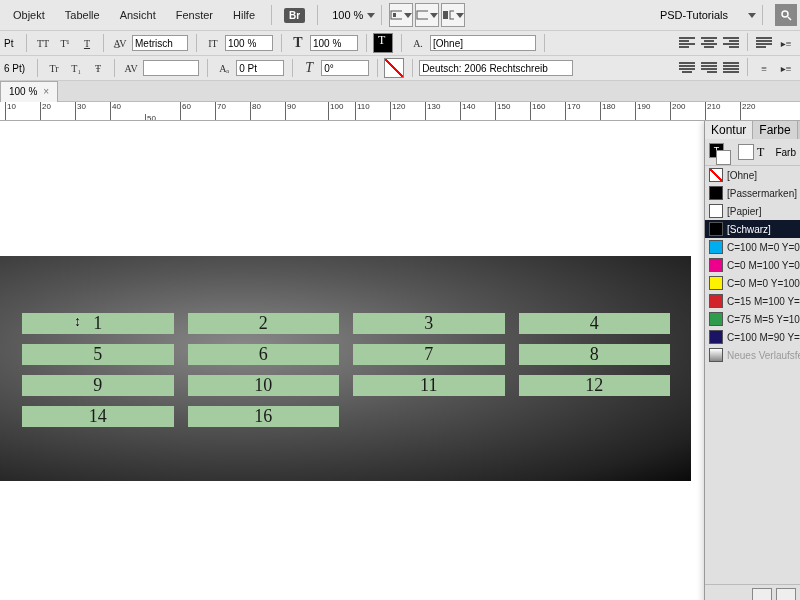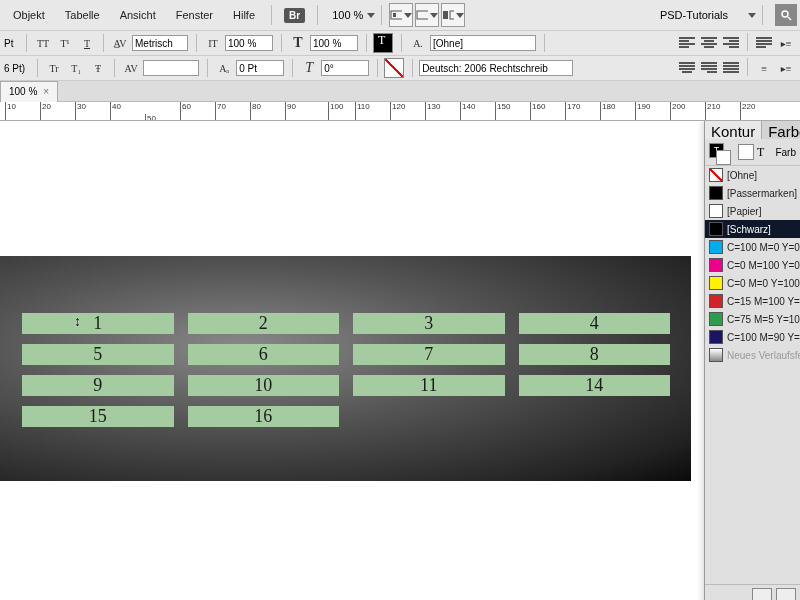--- a/index.html
+++ b/index.html
@@ -25,21 +25,21 @@
 .doctab .tab{background:#f4f4f4;border:1px solid #aaa;border-bottom:none;padding:2px 8px;font-size:10px;display:flex;align-items:center;gap:6px;height:16px}
 .doctab .tab .x{color:#777;font-size:10px}
 .ruler-h{height:18px;background:#fff;border-bottom:1px solid #aaa;position:relative;overflow:hidden;font-size:8px;color:#333}
 .ruler-h .tick{position:absolute;top:0;height:18px;border-left:1px solid #666;padding-left:1px;line-height:9px}
 .workspace{position:relative;background:#fff;height:488px;overflow:hidden}
 .canvas-dark{position:absolute;left:0;top:135px;width:691px;height:225px;background:radial-gradient(ellipse at 35% 40%,#888 0%,#555 40%,#222 85%,#0a0a0a 100%)}
 .canvas-grid{position:absolute;left:22px;top:57px;width:648px;display:grid;grid-template-columns:repeat(4,1fr);grid-template-rows:repeat(4,1fr);gap:10px 14px}
 .cell{background:#a5cca0;height:21px;display:flex;align-items:center;justify-content:center;font-family:"Times New Roman",serif;font-size:18px;color:#1a1a1a}
 .cursor-move{position:absolute;left:74px;top:192px;font-size:14px;color:#000;font-weight:bold;pointer-events:none;text-shadow:0 0 2px #fff}
 .panel{position:absolute;right:0;top:0;width:95px;background:#e0e0e0;border-left:1px solid #999;height:488px;box-shadow:-2px 0 6px rgba(0,0,0,0.15)}
-.panel .tabs{display:flex;height:18px;background:#ccc;font-size:15px}
+.panel .tabs{display:flex;height:18px;background:#ccc;font-size:12px}
 .panel .tabs .ptab{padding:2px 6px;border-right:1px solid #aaa;background:#e8e8e8}
 .panel .tabs .ptab.active{background:#d4d4d4}
 .panel .iconrow{height:22px;display:flex;align-items:center;padding:2px 4px;gap:3px;font-size:10px;border-bottom:1px solid #c4c4c4}
 .swatch-row{height:18px;display:flex;align-items:center;padding:0 4px;gap:4px;font-size:10px;color:#222;overflow:hidden;white-space:nowrap}
 .swatch-row.sel{background:#0f172a;color:#fff}
 .swatch-row .sw{width:12px;height:12px;border:1px solid #555;flex-shrink:0}
 .swatch-row.dim{color:#999}
 .panel .footer{position:absolute;bottom:2px;left:0;right:0;height:22px;border-top:1px solid #bbb;display:flex;align-items:center;justify-content:flex-end;padding:0 4px;gap:4px}
 .mini-icon{width:18px;height:14px;border:1px solid #888;background:#eee}
 .align-ico{display:inline-block;width:16px;height:12px}
@@ -275,22 +275,22 @@
         <div class="cell">2</div>
         <div class="cell">3</div>
         <div class="cell">4</div>
         <div class="cell">5</div>
         <div class="cell">6</div>
         <div class="cell">7</div>
         <div class="cell">8</div>
         <div class="cell">9</div>
         <div class="cell">10</div>
         <div class="cell">11</div>
+        <div class="cell">12</div>
         <div class="cell">14</div>
-        <div class="cell">15</div>
         <div class="cell">16</div>
       </div>
   </div>
   <div class="cursor-move">↕</div>
 
   <div class="panel">
     <div class="tabs">
       <div class="ptab">Kontur</div>
       <div class="ptab active">Farbe</div>
     </div>

